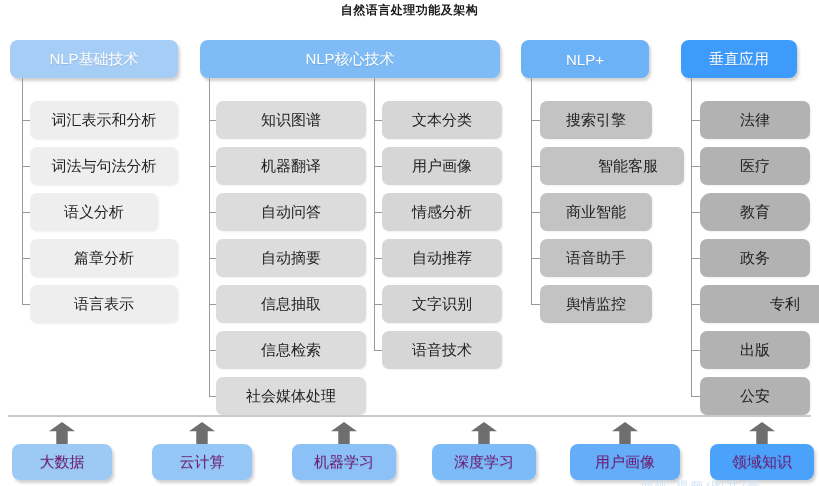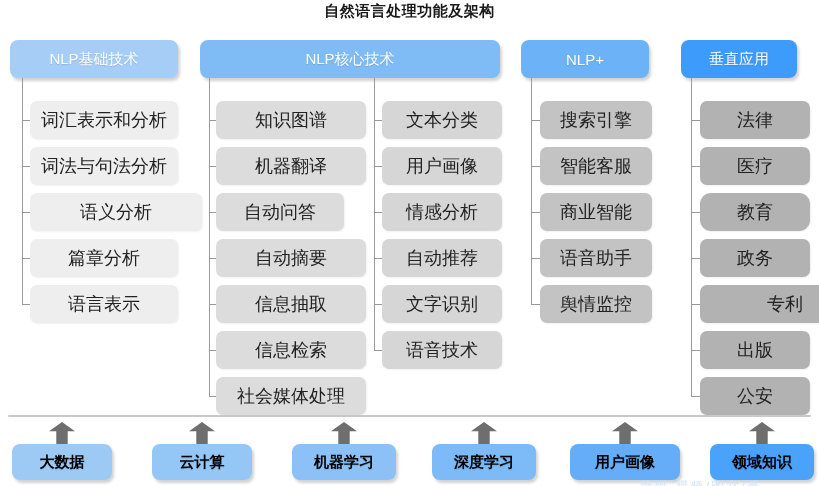--- a/index.html
+++ b/index.html
@@ -9,61 +9,60 @@
     font-family:"Liberation Sans","DejaVu Sans",sans-serif;
     overflow:hidden;
     position:relative;
   }
   #stage{position:relative;width:819px;height:486px;}
 
   
   .title{
     position:absolute;left:0;top:2px;width:819px;
     text-align:center;
-    font-size:15px;font-weight:bold;color:#1a1a1a;
+    font-size:12px;font-weight:bold;color:#1a1a1a;
     letter-spacing:.5px;
   }
 
   .hdr{
     position:absolute;
     height:38px;
     border-radius:8px;
     color:#ffffff;
     font-size:15px;
     display:flex;align-items:center;justify-content:center;
     box-shadow:2px 3px 3px rgba(0,0,0,.18);
     text-shadow:0 1px 1px rgba(0,0,0,.12);
     white-space:nowrap;
   }
 
   .item{
     position:absolute;
     height:38px;
     border-radius:7px;
     display:flex;align-items:center;justify-content:center;
-    font-size:18px;color:#222222;
+    font-size:15px;color:#222222;
     white-space:nowrap;
     box-shadow:1px 1px 2px rgba(0,0,0,.06);
   }
 
   
   .vline{position:absolute;width:1px;background:#9a9a9a;}
   .hline{position:absolute;height:1px;background:#9a9a9a;}
 
   
   .sep{position:absolute;left:8px;top:415px;width:803px;height:2px;background:#c9c9c9;border-radius:1px;}
 
   .foot{
     position:absolute;top:444px;height:36px;
     border-radius:8px;
     display:flex;align-items:center;justify-content:center;
-    color:#000000;font-size:15px;white-space:nowrap;
+    color:#701a75;font-size:15px;white-space:nowrap;
     box-shadow:2px 3px 3px rgba(0,0,0,.18);
     text-shadow:0 1px 1px rgba(0,0,0,.12);
-    font-weight:bold;
   }
   .arrow{
     position:absolute;top:422px;width:26px;height:22px;
     background:#6e6e6e;
     clip-path:polygon(50% 0%, 100% 42%, 72% 42%, 72% 100%, 28% 100%, 28% 42%, 0% 42%);
   }
   .wm{
     position:absolute;left:640px;top:478px;
     font-size:13px;color:#cfe3f7;letter-spacing:2px;
     white-space:nowrap;overflow:hidden;height:8px;
@@ -86,31 +85,31 @@
   <div class="vline" style="left:374px;top:78px;height:273px;"></div>
   <div class="vline" style="left:531px;top:78px;height:227px;"></div>
   <div class="vline" style="left:691px;top:78px;height:319px;"></div>
 
   <div id="bodies">
       <div class="hline" style="left: 22px; top: 120px; width: 8px;"></div>
       <div class="item" style="left: 30px; top: 101px; width: 148px; background: rgb(238, 238, 238);">词汇表示和分析</div>
       <div class="hline" style="left: 22px; top: 166px; width: 8px;"></div>
       <div class="item" style="left: 30px; top: 147px; width: 148px; background: rgb(238, 238, 238);">词法与句法分析</div>
       <div class="hline" style="left: 22px; top: 212px; width: 8px;"></div>
-      <div class="item" style="left: 30px; top: 193px; width: 172px; background: rgb(238, 238, 238);">语义分析</div>
+      <div class="item" style="left: 30px; top: 193px; width: 128px; background: rgb(238, 238, 238);">语义分析</div>
       <div class="hline" style="left: 22px; top: 258px; width: 8px;"></div>
       <div class="item" style="left: 30px; top: 239px; width: 148px; background: rgb(238, 238, 238);">篇章分析</div>
       <div class="hline" style="left: 22px; top: 304px; width: 8px;"></div>
       <div class="item" style="left: 30px; top: 285px; width: 148px; background: rgb(238, 238, 238);">语言表示</div>
       <div class="hline" style="left: 209px; top: 120px; width: 7px;"></div>
       <div class="item" style="left: 216px; top: 101px; width: 150px; background: rgb(220, 220, 220);">知识图谱</div>
       <div class="hline" style="left: 209px; top: 166px; width: 7px;"></div>
       <div class="item" style="left: 216px; top: 147px; width: 150px; background: rgb(220, 220, 220);">机器翻译</div>
       <div class="hline" style="left: 209px; top: 212px; width: 7px;"></div>
-      <div class="item" style="left: 216px; top: 193px; width: 128px; background: rgb(220, 220, 220);">自动问答</div>
+      <div class="item" style="left: 216px; top: 193px; width: 150px; background: rgb(220, 220, 220);">自动问答</div>
       <div class="hline" style="left: 209px; top: 258px; width: 7px;"></div>
       <div class="item" style="left: 216px; top: 239px; width: 150px; background: rgb(220, 220, 220);">自动摘要</div>
       <div class="hline" style="left: 209px; top: 304px; width: 7px;"></div>
       <div class="item" style="left: 216px; top: 285px; width: 150px; background: rgb(220, 220, 220);">信息抽取</div>
       <div class="hline" style="left: 209px; top: 350px; width: 7px;"></div>
       <div class="item" style="left: 216px; top: 331px; width: 150px; background: rgb(220, 220, 220);">信息检索</div>
       <div class="hline" style="left: 209px; top: 396px; width: 7px;"></div>
       <div class="item" style="left: 216px; top: 377px; width: 150px; background: rgb(220, 220, 220);">社会媒体处理</div>
       <div class="hline" style="left: 374px; top: 120px; width: 8px;"></div>
       <div class="item" style="left: 382px; top: 101px; width: 120px; background: rgb(214, 214, 214);">文本分类</div>
@@ -120,21 +119,21 @@
       <div class="item" style="left: 382px; top: 193px; width: 120px; background: rgb(214, 214, 214);">情感分析</div>
       <div class="hline" style="left: 374px; top: 258px; width: 8px;"></div>
       <div class="item" style="left: 382px; top: 239px; width: 120px; background: rgb(214, 214, 214);">自动推荐</div>
       <div class="hline" style="left: 374px; top: 304px; width: 8px;"></div>
       <div class="item" style="left: 382px; top: 285px; width: 120px; background: rgb(214, 214, 214);">文字识别</div>
       <div class="hline" style="left: 374px; top: 350px; width: 8px;"></div>
       <div class="item" style="left: 382px; top: 331px; width: 120px; background: rgb(214, 214, 214);">语音技术</div>
       <div class="hline" style="left: 531px; top: 120px; width: 9px;"></div>
       <div class="item" style="left: 540px; top: 101px; width: 112px; background: rgb(195, 195, 195);">搜索引擎</div>
       <div class="hline" style="left: 531px; top: 166px; width: 9px;"></div>
-      <div class="item" style="left: 540px; top: 147px; width: 112px; background: rgb(195, 195, 195);">智能客服</div>
+      <div class="item" style="left: 540px; top: 147px; width: 112px; background: rgb(195, 195, 195); padding-left: 32px;">智能客服</div>
       <div class="hline" style="left: 531px; top: 212px; width: 9px;"></div>
       <div class="item" style="left: 540px; top: 193px; width: 112px; background: rgb(195, 195, 195);">商业智能</div>
       <div class="hline" style="left: 531px; top: 258px; width: 9px;"></div>
       <div class="item" style="left: 540px; top: 239px; width: 112px; background: rgb(195, 195, 195);">语音助手</div>
       <div class="hline" style="left: 531px; top: 304px; width: 9px;"></div>
       <div class="item" style="left: 540px; top: 285px; width: 112px; background: rgb(195, 195, 195);">舆情监控</div>
       <div class="hline" style="left: 691px; top: 120px; width: 9px;"></div>
       <div class="item" style="left: 700px; top: 101px; width: 110px; background: rgb(178, 178, 178);">法律</div>
       <div class="hline" style="left: 691px; top: 166px; width: 9px;"></div>
       <div class="item" style="left: 700px; top: 147px; width: 110px; background: rgb(178, 178, 178);">医疗</div>

